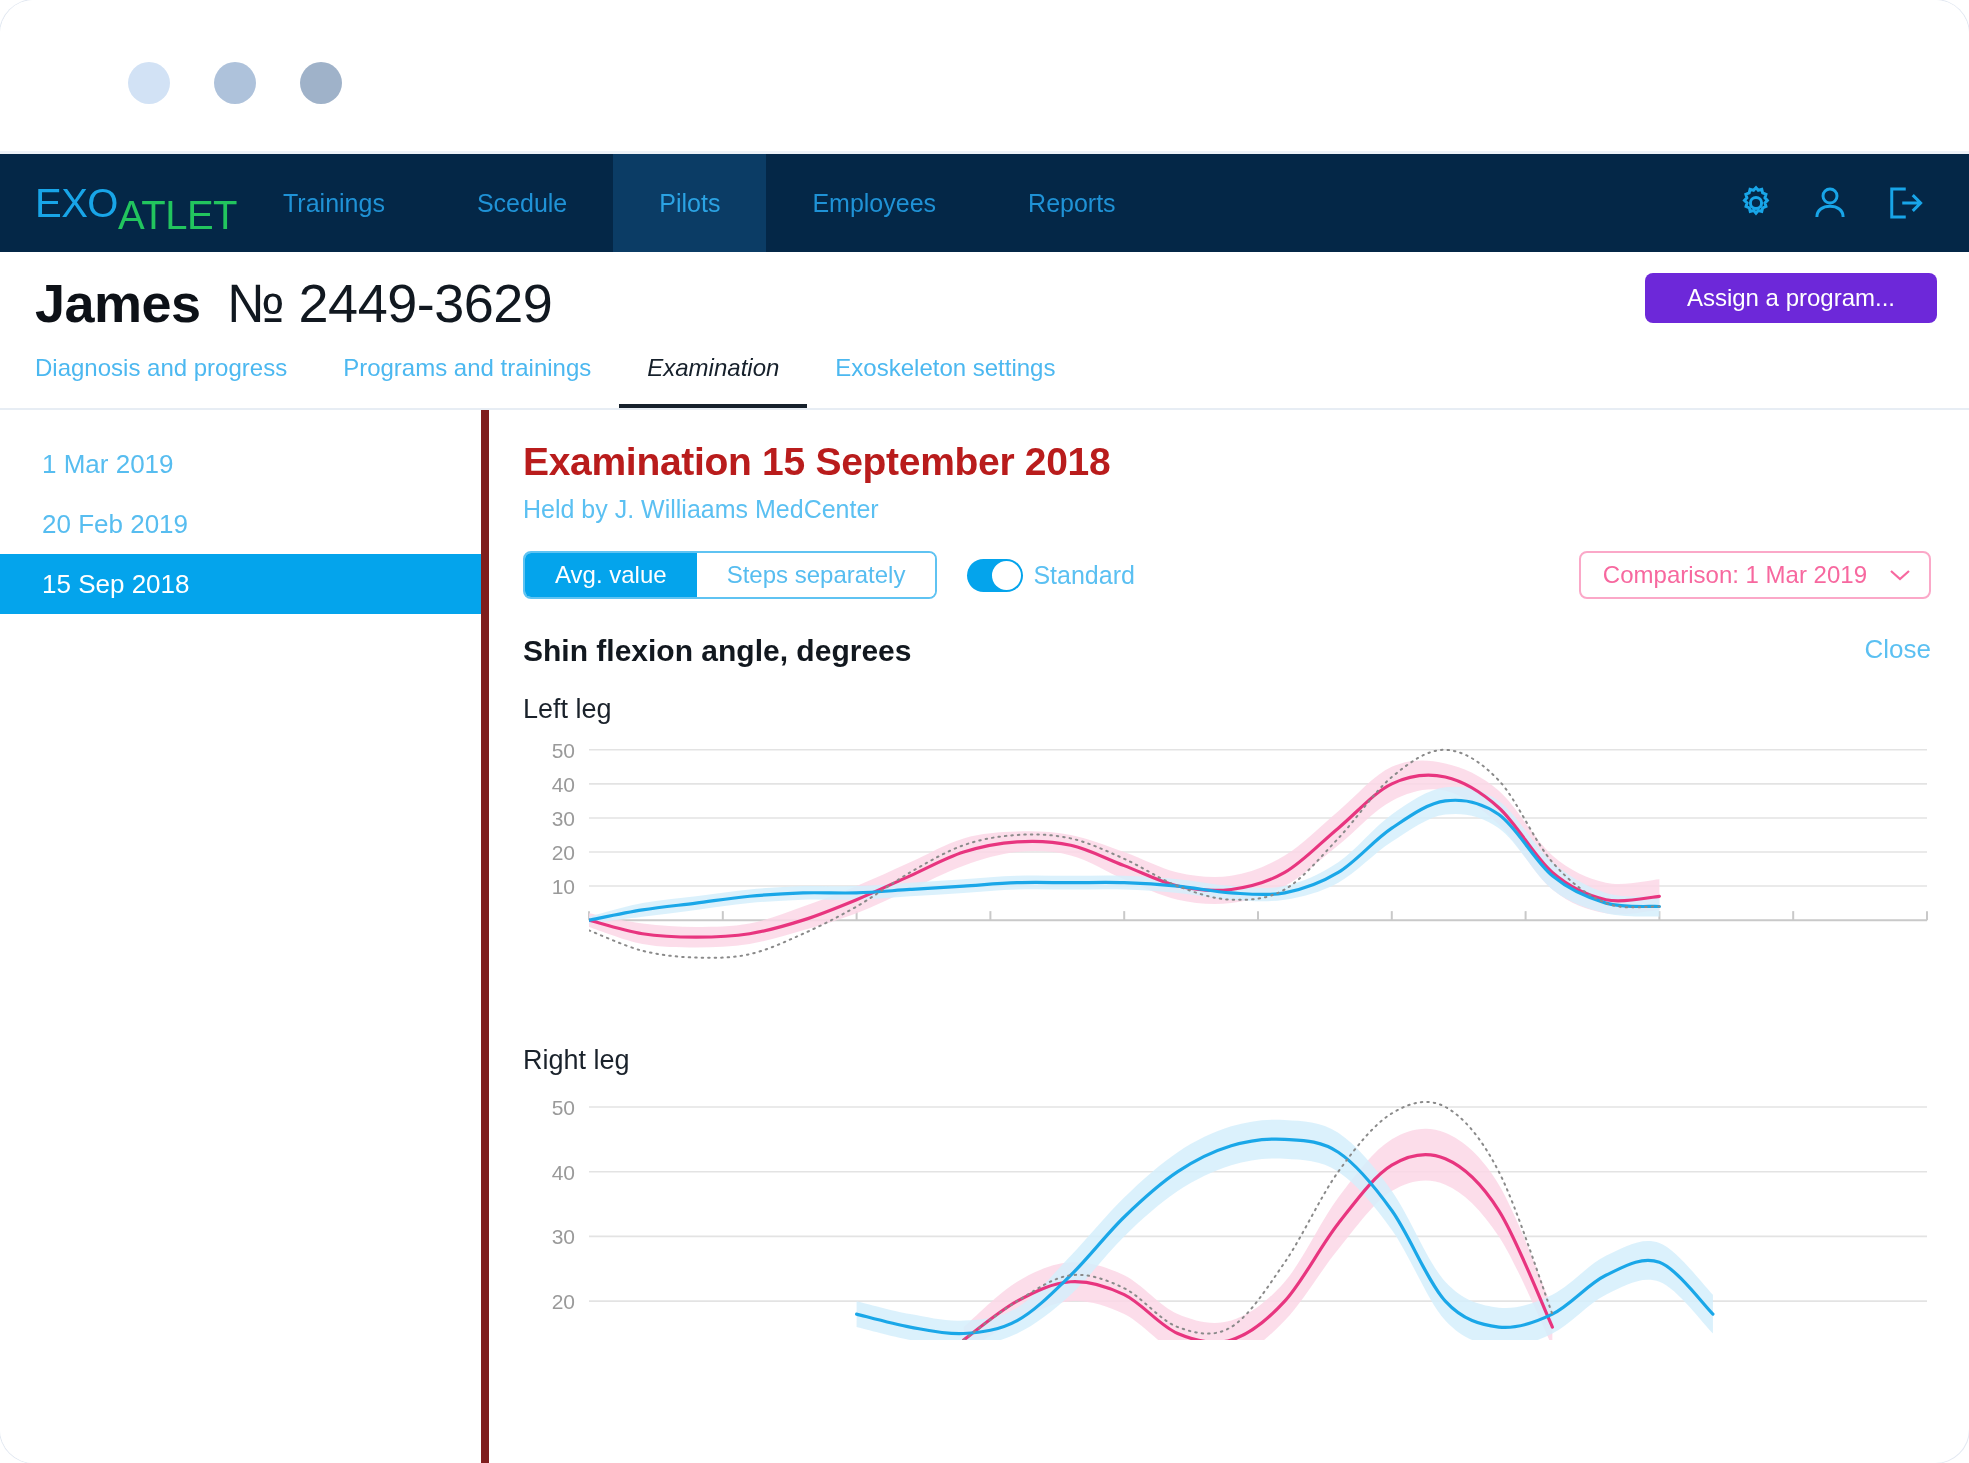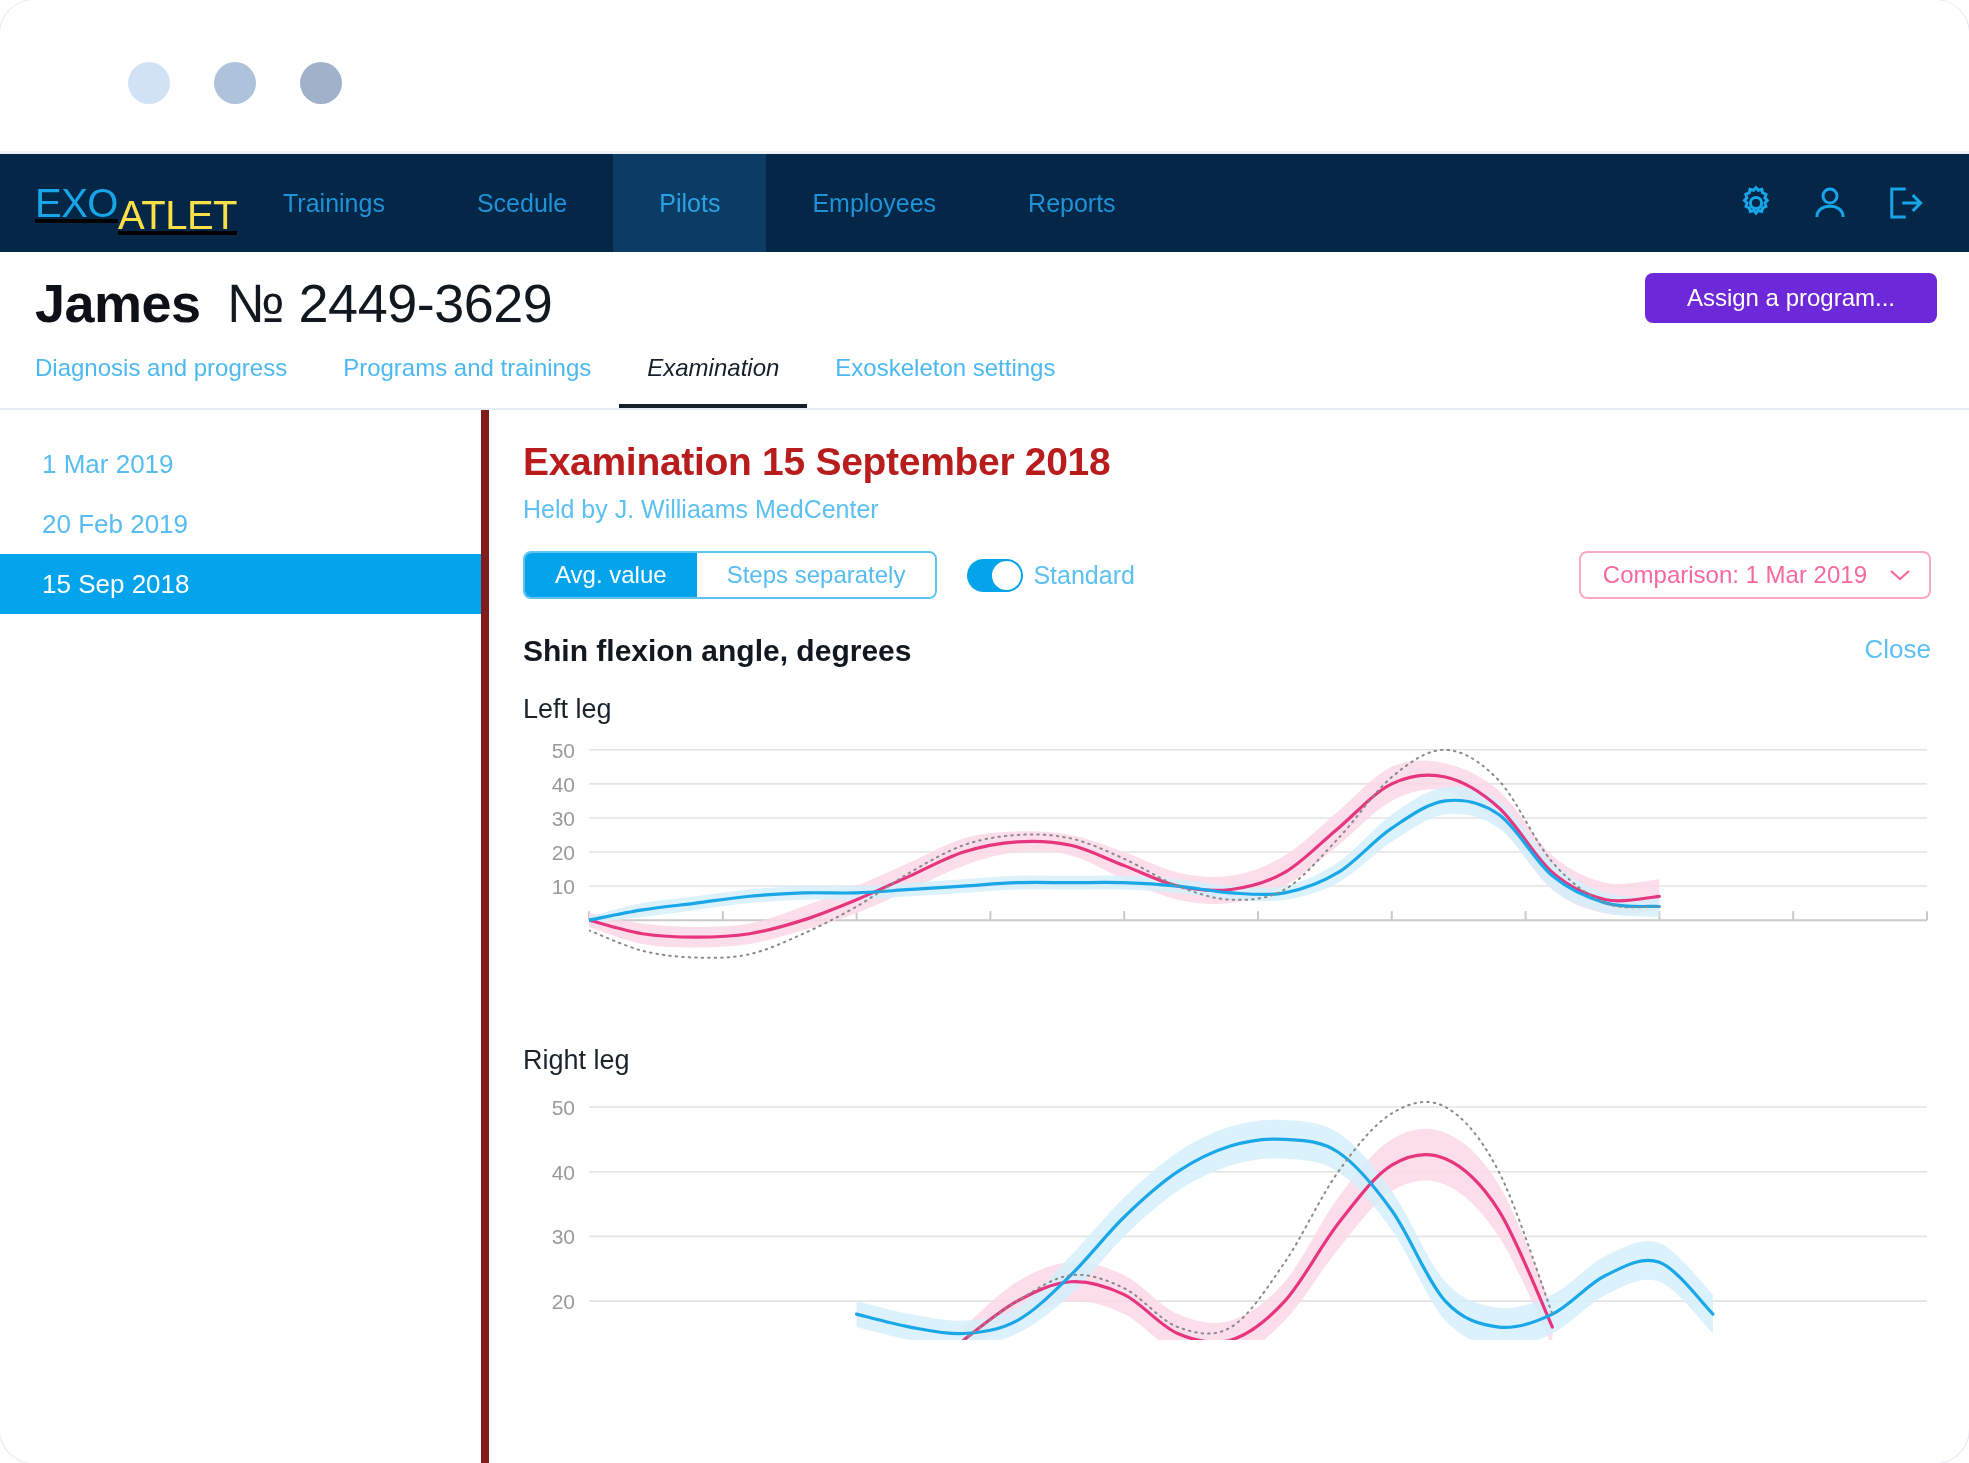--- a/index.html
+++ b/index.html
@@ -41,24 +41,23 @@
     align-items: stretch;
     position: relative;
   }
   .logo {
     display: flex; align-items: center;
     padding: 0 0 0 35px;
     min-width: 233px;
     font-size: 40px;
     letter-spacing: -0.5px;
     font-weight: 400;
-    text-decoration: underline;
   }
   .logo-exo { color: #18a5e8; font-weight: 400; }
-  .logo-atlet { color: #fde047; font-weight: 400; margin-top: 24px; }
+  .logo-atlet { color: #22c55e; font-weight: 400; margin-top: 24px; }
 
   .nav-items { display: flex; align-items: stretch; }
   .nav-item {
     display: flex; align-items: center; justify-content: center;
     padding: 0 46px;
     color: #1f92d6;
     font-size: 25px;
     cursor: pointer;
     white-space: nowrap;
   }

